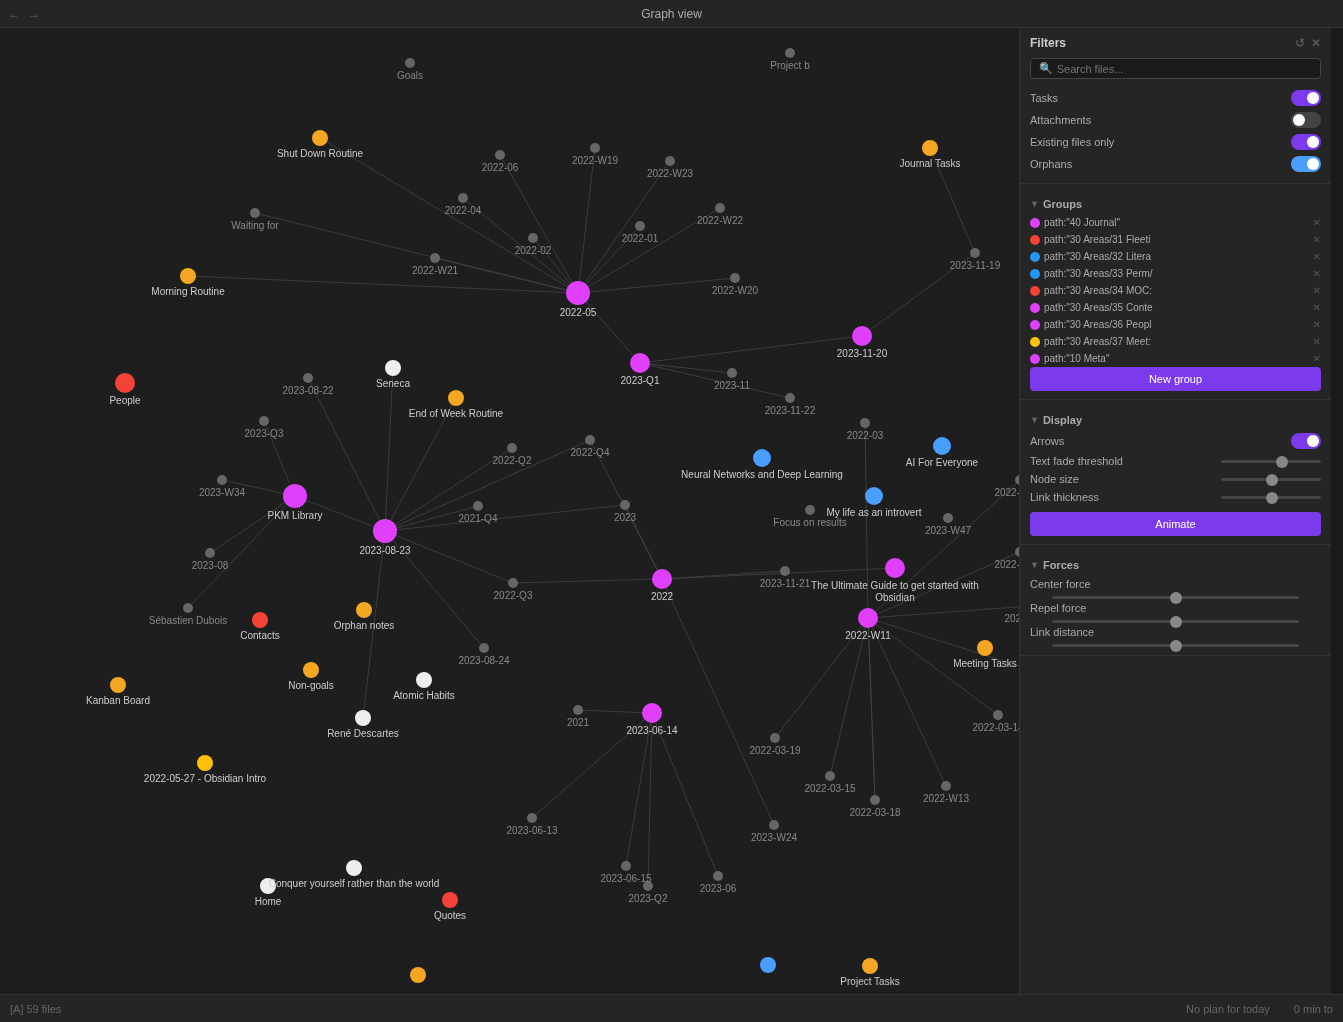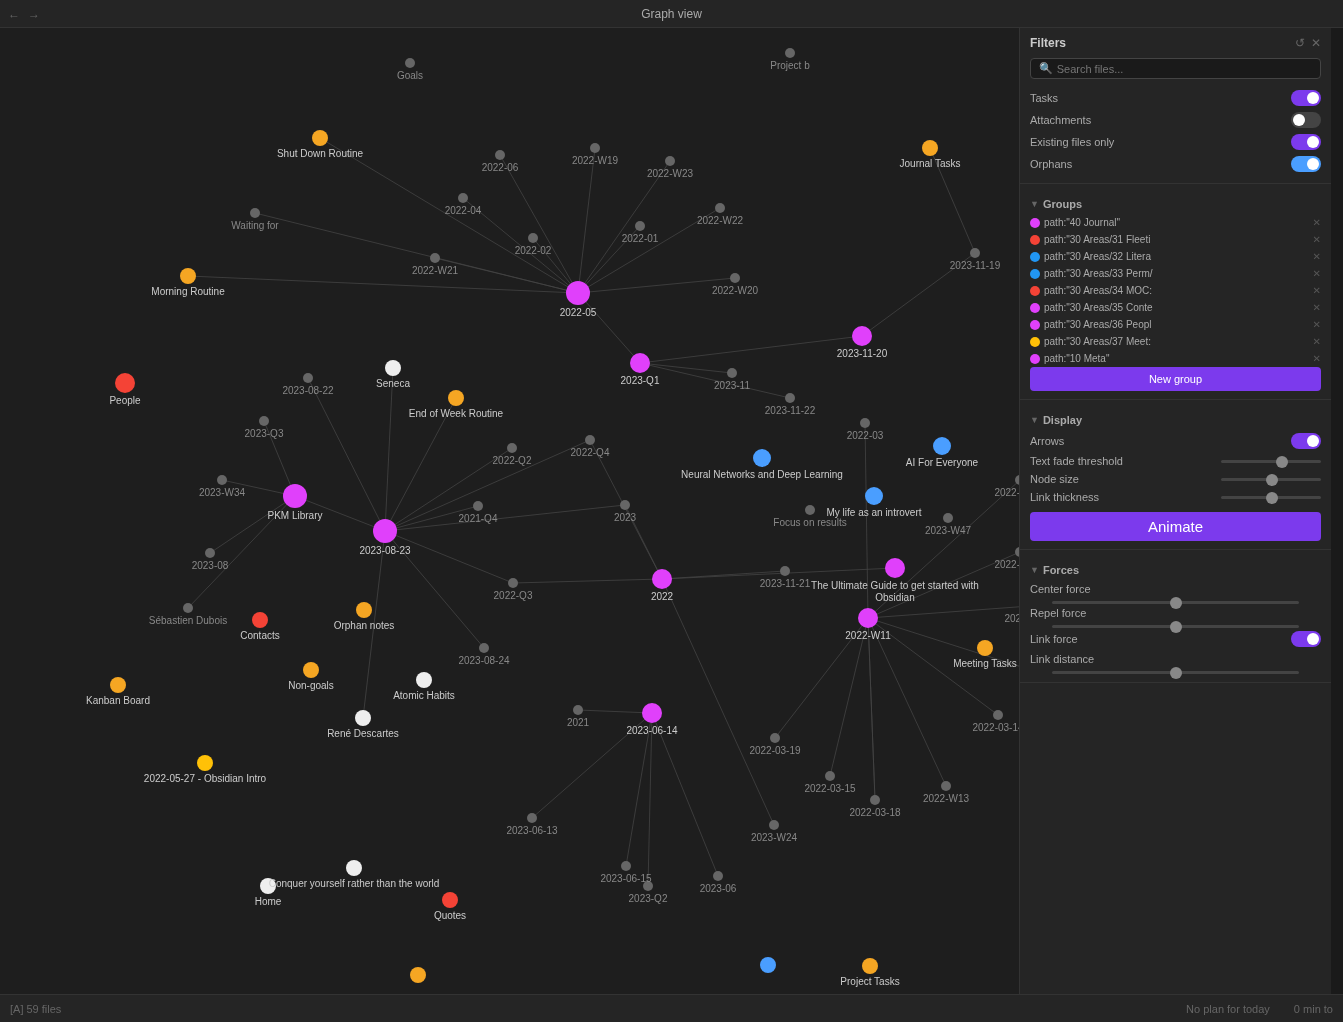--- a/index.html
+++ b/index.html
@@ -234,21 +234,21 @@
     }
 
     
     .animate-btn {
       width: 100%;
       background: #7c3aed;
       color: white;
       border: none;
       border-radius: 4px;
       padding: 6px;
-      font-size: 15px;
+      font-size: 11px;
       cursor: pointer;
       margin-top: 6px;
     }
 
     
     #statusbar {
       position: absolute;
       bottom: 0; left: 0; right: 0;
       height: 28px;
       background: #252525;
@@ -658,24 +658,20 @@
     </div>
     <div class="toggle-row">
       <span>Repel force</span>
     </div>
     <div class="force-slider">
       <div class="force-slider-track">
           <div class="force-slider-thumb" style="left: calc(50% - 6px);"></div>
         </div>
     </div>
     <div class="toggle-row">
-      <span>Link force</span>
-      <div class="toggle on"></div>
-    </div>
-    <div class="toggle-row">
       <span>Link distance</span>
     </div>
     <div class="force-slider">
       <div class="force-slider-track">
           <div class="force-slider-thumb" style="left: calc(50% - 6px);"></div>
         </div>
     </div>
   </div>
 </div>
 

